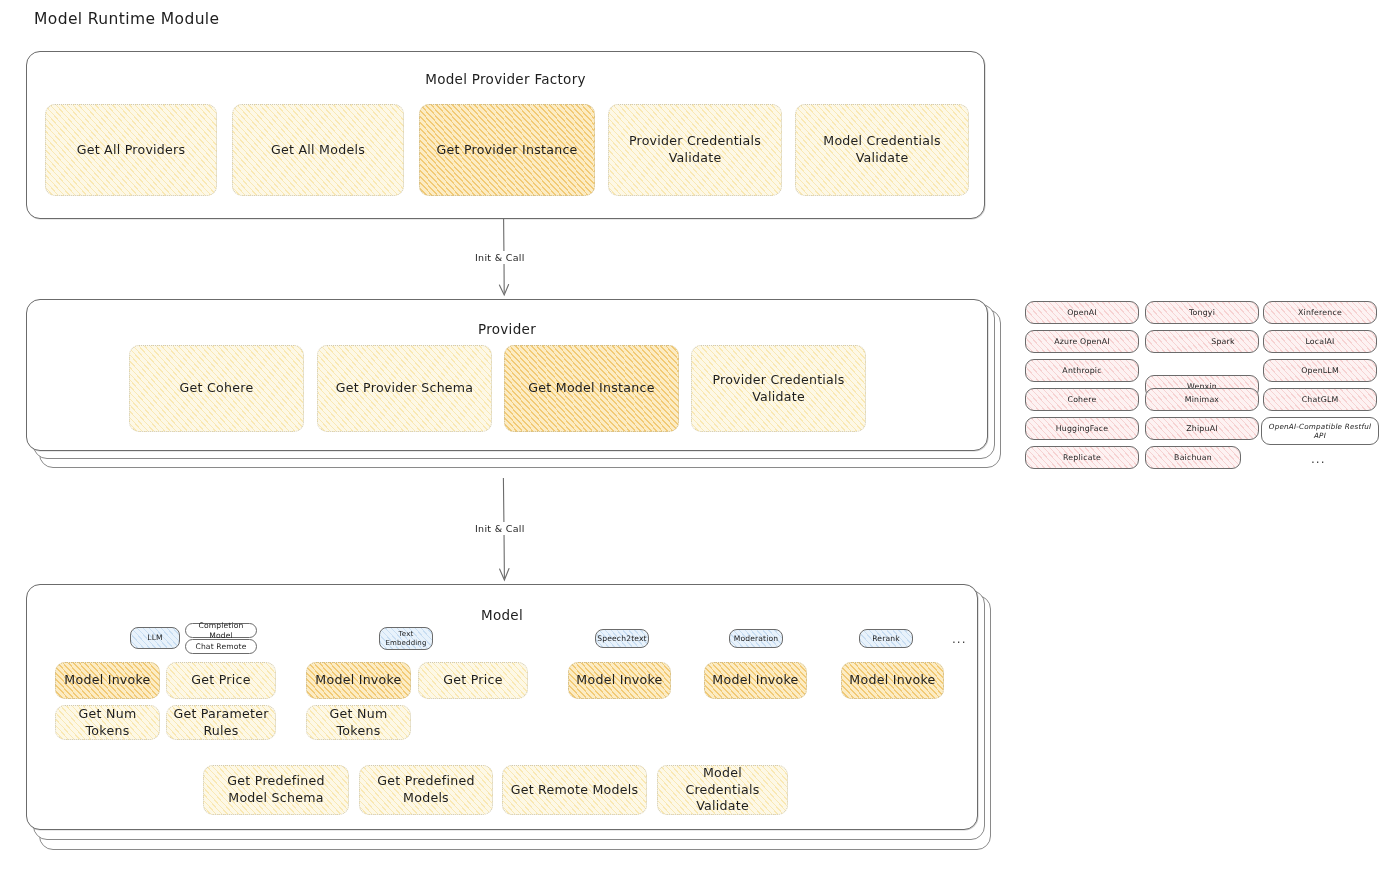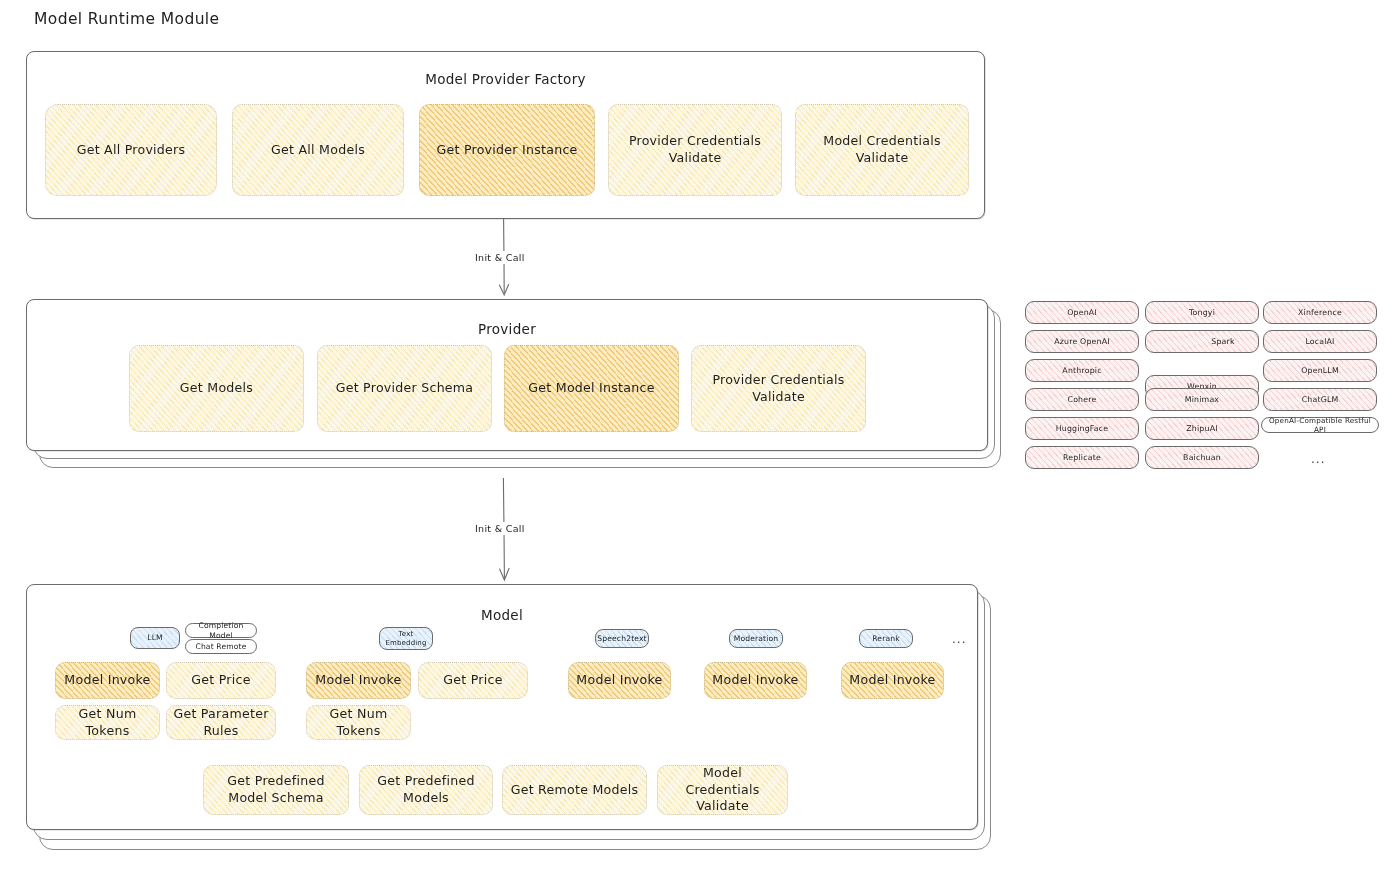--- a/index.html
+++ b/index.html
@@ -22,21 +22,21 @@
     left: 34px; top: 10px;
     font-size: 15.5px;
     color: #1e1e1e;
     letter-spacing: .4px;
   }
 
   
   .panel {
     position: absolute;
     border: 1.1px solid #6b6b6b;
-    border-radius: 8px;
+    border-radius: 14px;
     background: #ffffff;
     box-shadow: 0.6px 0.6px 0 rgba(120,120,120,.35);
   }
   .panel .panel-title {
     position: absolute;
     left: 0; right: 0;
     text-align: center;
     font-size: 13.5px;
     color: #1e1e1e;
     letter-spacing: .3px;
@@ -154,21 +154,21 @@
 </head>
 <body>
 
 <div id="canvas">
 
   <div class="page-title">Model Runtime Module</div>
 
   <div class="panel" style="left:26px; top:51px; width:959px; height:168px;">
     <div class="panel-title" style="top:19px;">Model Provider Factory</div>
   </div>
-  <div class="node fill-cream" style="left:45px; top:104px; width:172px; height:92px;border-radius:13px;">
+  <div class="node fill-cream" style="left:45px; top:104px; width:172px; height:92px;">
     <span>Get All Providers</span>
   </div>
   <div class="node fill-cream" style="left:232px; top:104px; width:172px; height:92px;">
     <span>Get All Models</span>
   </div>
   <div class="node fill-amber" style="left:419px; top:104px; width:176px; height:92px;">
     <span>Get Provider Instance</span>
   </div>
   <div class="node fill-cream" style="left:608px; top:104px; width:174px; height:92px;">
     <span>Provider Credentials Validate</span>
@@ -182,21 +182,21 @@
     <path d="M5.4 66 L10.2 76 L14.6 65.5" stroke="#6b6b6b" stroke-width="1.1" fill="none" stroke-linecap="round"></path>
   </svg>
   <div class="arrow-label" style="left:471px; top:251px;">Init &amp; Call</div>
 
   <div class="deck" style="left:39px; top:309px; width:962px; height:159px;"></div>
   <div class="deck" style="left:33px; top:304px; width:962px; height:155px;"></div>
   <div class="panel" style="left:26px; top:299px; width:962px; height:152px;">
     <div class="panel-title" style="top:21px;">Provider</div>
   </div>
   <div class="node fill-cream" style="left:129px; top:345px; width:175px; height:87px;">
-    <span>Get Models</span>
+    <span>Get Cohere</span>
   </div>
   <div class="node fill-cream" style="left:317px; top:345px; width:175px; height:87px;">
     <span>Get Provider Schema</span>
   </div>
   <div class="node fill-amber" style="left:504px; top:345px; width:175px; height:87px;">
     <span>Get Model Instance</span>
   </div>
   <div class="node fill-cream" style="left:691px; top:345px; width:175px; height:87px;">
     <span>Provider Credentials Validate</span>
   </div>
@@ -228,37 +228,37 @@
   </div>
   <div class="provider-chip fill-pink" style="left:1145px; top:359px; width:114px; height:23px;margin-top:16px;">
     <span>Wenxin</span>
   </div>
   <div class="provider-chip fill-pink" style="left:1145px; top:388px; width:114px; height:23px;">
     <span>Minimax</span>
   </div>
   <div class="provider-chip fill-pink" style="left:1145px; top:417px; width:114px; height:23px;">
     <span>ZhipuAI</span>
   </div>
-  <div class="provider-chip fill-pink" style="left:1145px; top:446px; width:114px; height:23px;border-radius:10px;">
+  <div class="provider-chip fill-pink" style="left:1145px; top:446px; width:96px; height:23px;">
     <span>Baichuan</span>
   </div>
 
   <div class="provider-chip fill-pink" style="left:1263px; top:301px; width:114px; height:23px;">
     <span>Xinference</span>
   </div>
   <div class="provider-chip fill-pink" style="left:1263px; top:330px; width:114px; height:23px;">
     <span>LocalAI</span>
   </div>
   <div class="provider-chip fill-pink" style="left:1263px; top:359px; width:114px; height:23px;">
     <span>OpenLLM</span>
   </div>
   <div class="provider-chip fill-pink" style="left:1263px; top:388px; width:114px; height:23px;">
     <span>ChatGLM</span>
   </div>
-  <div class="provider-chip fill-white" style="left:1261px; top:417px; width:118px; height:16px; font-size:7.2px;">
+  <div class="provider-chip fill-white" style="left:1261px; top:417px; width:118px; height:28px; font-size:7.2px;font-style:italic;">
     <span>OpenAI-Compatible Restful API</span>
   </div>
   <div class="ellipsis" style="left:1311px; top:452px;">...</div>
 
   <svg class="arrow-svg" style="left:494px; top:478px;" width="20" height="106" viewBox="0 0 20 106">
     <path d="M9.4 0 L10 52 M10 52 L10.4 100" stroke="#6b6b6b" stroke-width="1.1" fill="none"></path>
     <path d="M5.6 91 L10.4 102 L15 90.5" stroke="#6b6b6b" stroke-width="1.1" fill="none" stroke-linecap="round"></path>
   </svg>
   <div class="arrow-label" style="left:471px; top:522px;">Init &amp; Call</div>
 

